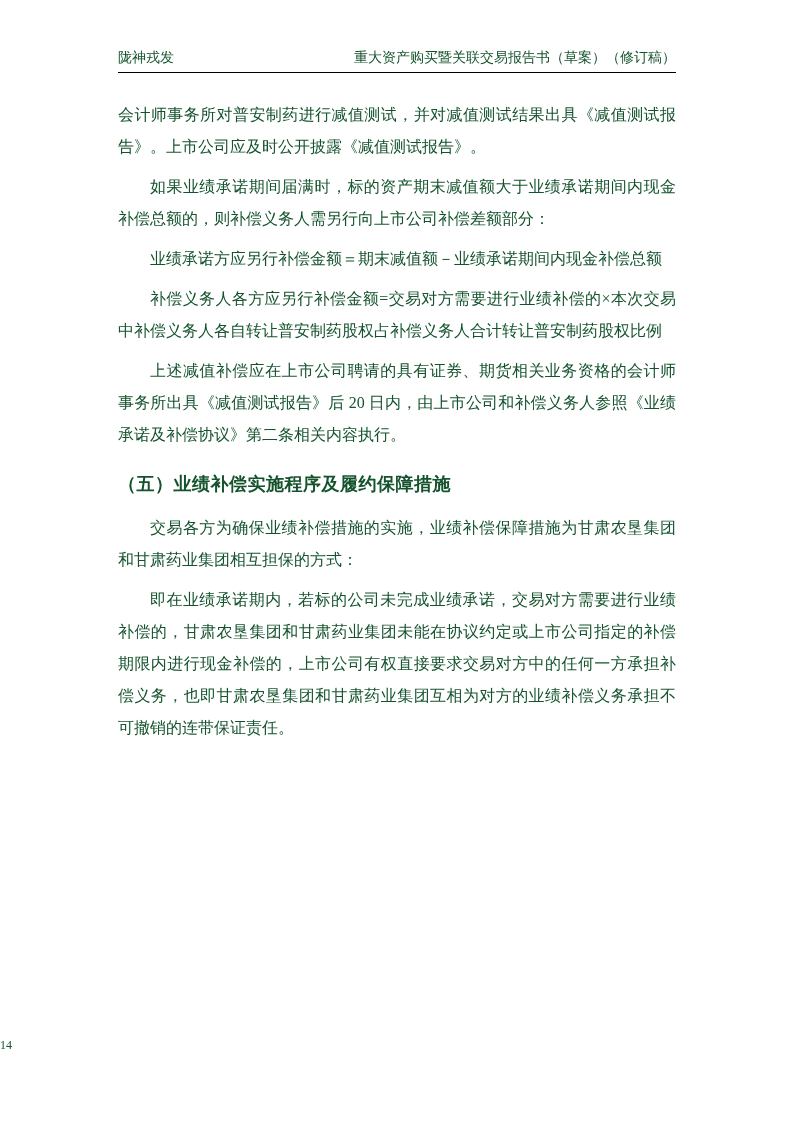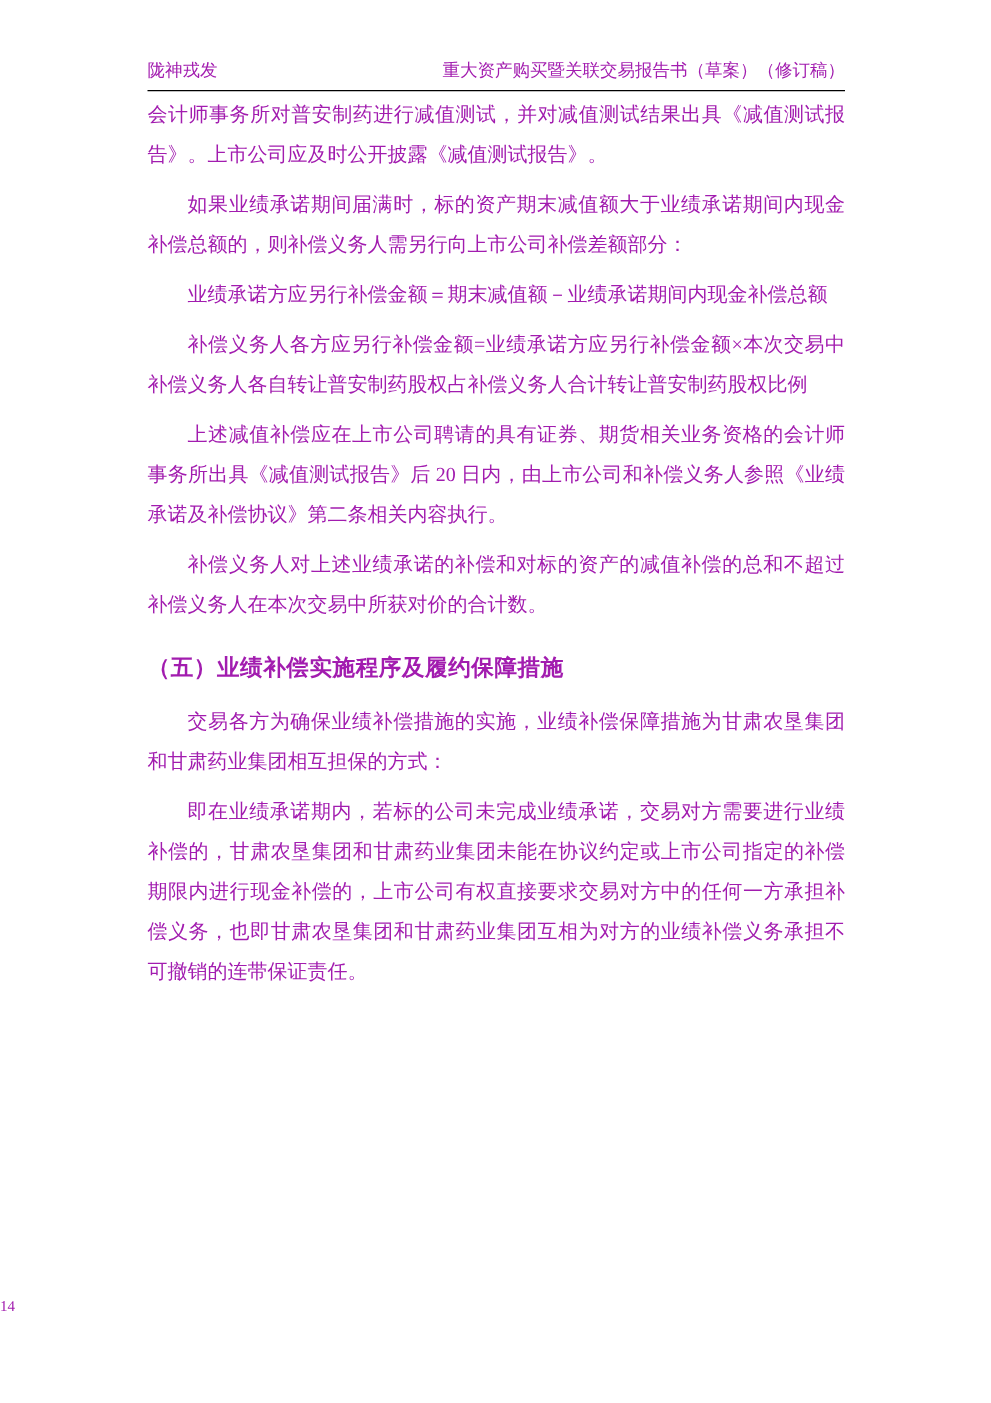--- a/index.html
+++ b/index.html
@@ -5,21 +5,21 @@
   html, body {
     margin: 0;
     padding: 0;
     background: #ffffff;
   }
   .page {
     position: relative;
     width: 793px;
     height: 1122px;
     background: #ffffff;
-    color: #a21caf;
+    color: #14532d;
     font-family: "Liberation Serif", "DejaVu Serif", serif;
     overflow: hidden;
     box-sizing: border-box;
   }
   .content {
     position: absolute;
     left: 118px;
     right: 117px;
     top: 48px;
   }
@@ -31,21 +31,21 @@
     line-height: 1.4;
     padding-bottom: 4px;
     border-bottom: 1.5px solid #000000;
   }
   .doc-header .h-left,
   .doc-header .h-right {
     white-space: nowrap;
   }
   main {
     display: block;
-    margin-top: 4px;
+    margin-top: 26px;
   }
   .para {
     font-size: 16px;
     line-height: 32px;
     text-align: justify;
     text-indent: 2em;
     margin: 0 0 8px 0;
   }
   .para.no-indent {
     text-indent: 0;
@@ -82,26 +82,25 @@
       <span class="h-right">重大资产购买暨关联交易报告书（草案）（修订稿）</span>
     </header>
 
     <main>
       <p class="para no-indent">会计师事务所对普安制药进行减值测试，并对减值测试结果出具《减值测试报告》。上市公司应及时公开披露《减值测试报告》。</p>
 
       <p class="para">如果业绩承诺期间届满时，标的资产期末减值额大于业绩承诺期间内现金补偿总额的，则补偿义务人需另行向上市公司补偿差额部分：</p>
 
       <p class="para">业绩承诺方应另行补偿金额＝期末减值额－业绩承诺期间内现金补偿总额</p>
 
-      <p class="para">补偿义务人各方应另行补偿金额=业绩承诺方应另行补偿金额×本次交易中补偿义务人各自转让普安制药股权占补偿义务人合计转让普安制药股权比例</p>
+      <p class="para">补偿义务人各方应另行补偿金额=交易对方需要进行业绩补偿的×本次交易中补偿义务人各自转让普安制药股权占补偿义务人合计转让普安制药股权比例</p>
 
 
       <p class="para">上述减值补偿应在上市公司聘请的具有证券、期货相关业务资格的会计师事务所出具《减值测试报告》后 20 日内，由上市公司和补偿义务人参照《业绩承诺及补偿协议》第二条相关内容执行。</p>
 
-      <p class="para">补偿义务人对上述业绩承诺的补偿和对标的资产的减值补偿的总和不超过补偿义务人在本次交易中所获对价的合计数。</p>
 
       <h2 class="heading">（五）业绩补偿实施程序及履约保障措施</h2>
 
       <p class="para">交易各方为确保业绩补偿措施的实施，业绩补偿保障措施为甘肃农垦集团和甘肃药业集团相互担保的方式：</p>
 
       <p class="para">即在业绩承诺期内，若标的公司未完成业绩承诺，交易对方需要进行业绩补偿的，甘肃农垦集团和甘肃药业集团未能在协议约定或上市公司指定的补偿期限内进行现金补偿的，上市公司有权直接要求交易对方中的任何一方承担补偿义务，也即甘肃农垦集团和甘肃药业集团互相为对方的业绩补偿义务承担不可撤销的连带保证责任。</p>
 
     </main>
   </div>
 

